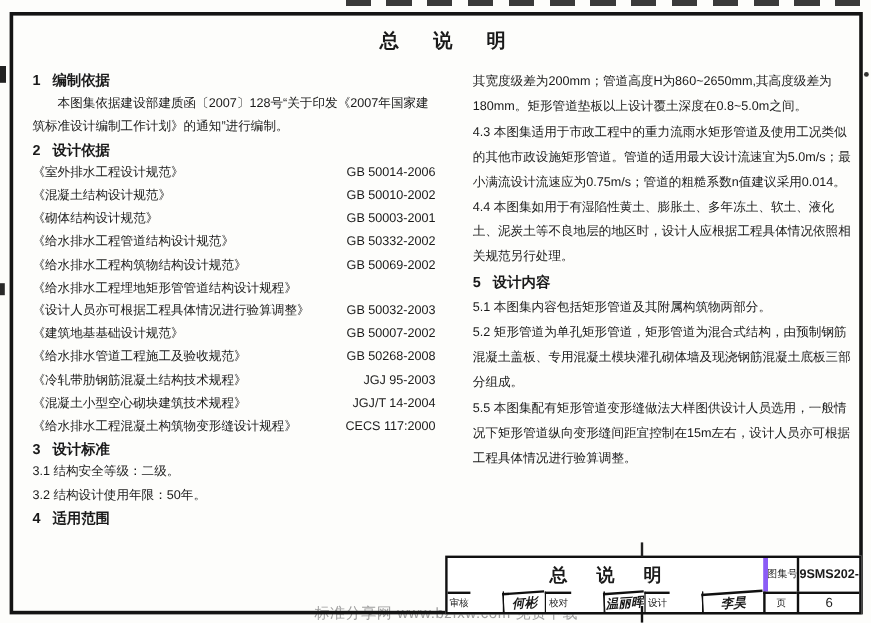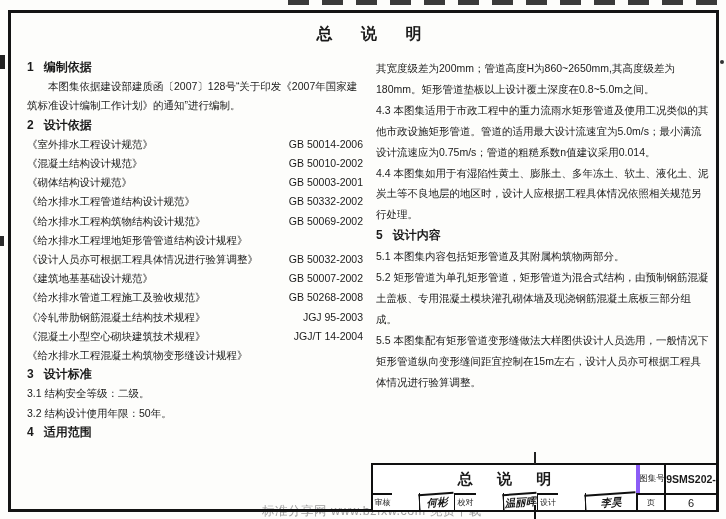--- a/index.html
+++ b/index.html
@@ -19,21 +19,21 @@
   .fold-tick-bottom{position:absolute;left:534px;top:505px;width:2px;height:14px;background:#111;z-index:4;}
 
   
   .frame{position:absolute;left:8px;top:10px;right:7px;bottom:7px;
     border:3px solid #141414;z-index:2;pointer-events:none;}
 
   
   .content{position:absolute;left:27px;top:24px;right:15px;z-index:2;}
   .page-title{margin:0 0 13px 0;text-align:center;font-size:16px;font-weight:bold;
     letter-spacing:12px;padding-left:12px;}
-  .columns{display:flex;gap:13px;}
+  .columns{display:flex;gap:31px;}
   .col-left{flex:none;width:336px;font-size:10.5px;line-height:19.2px;}
   .col-right{flex:1;font-size:10.5px;line-height:20.9px;}
   .sec-heading{margin:0;font-size:12px;font-weight:bold;white-space:pre-wrap;line-height:19.2px;}
   .col-right .sec-heading{line-height:21px;}
   p.para{margin:0;}
   .indent{text-indent:2em;}
   .std-row{display:flex;justify-content:space-between;align-items:baseline;}
   .std-name{white-space:nowrap;overflow:hidden;}
   .std-code{white-space:nowrap;padding-left:6px;font-family:"Liberation Sans","DejaVu Sans",sans-serif;}
 
@@ -132,20 +132,21 @@
             <span class="std-code">JGJ 95-2003</span>
           </div>
 
           <div class="std-row">
             <span class="std-name">《混凝土小型空心砌块建筑技术规程》</span>
             <span class="std-code">JGJ/T 14-2004</span>
           </div>
 
           <div class="std-row">
             <span class="std-name">《给水排水工程混凝土构筑物变形缝设计规程》</span>
+            <span class="std-code">CECS 117:2000</span>
           </div>
         </div>
 
       <p class="sec-heading">3   设计标准</p>
       <div>
 
           <p class="para">3.1 结构安全等级：二级。</p>
 
           <p class="para">3.2 结构设计使用年限：50年。</p>
         </div>

